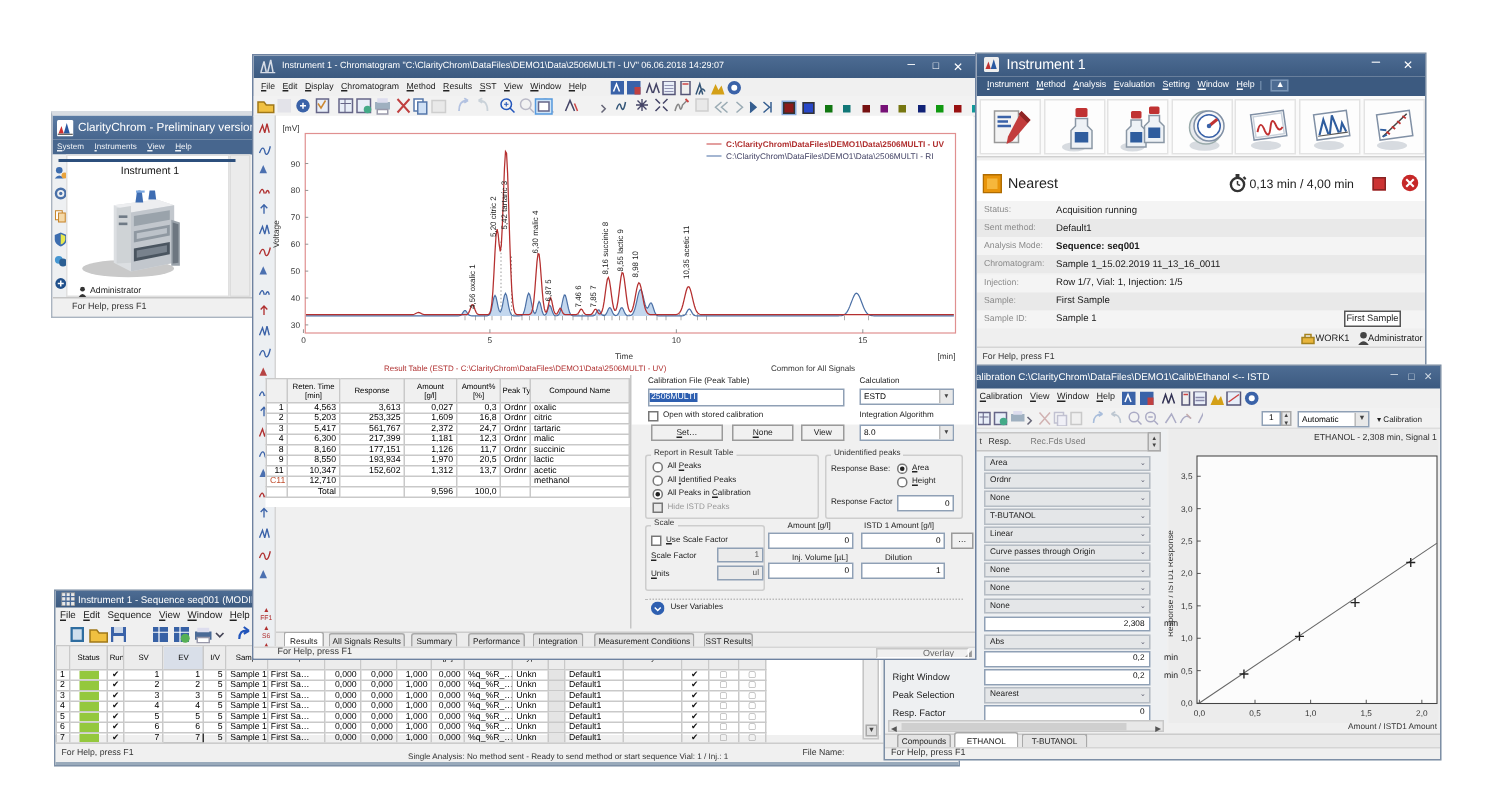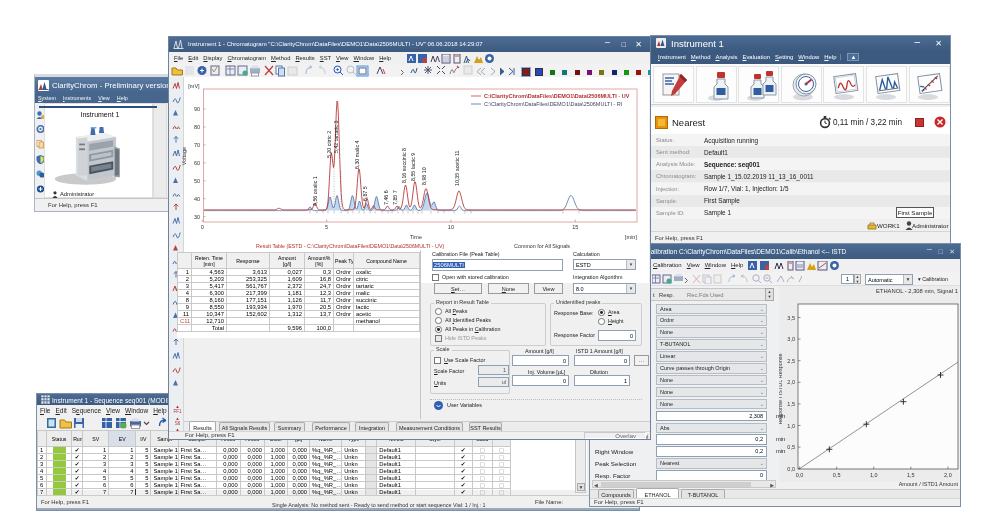--- a/index.html
+++ b/index.html
@@ -192,21 +192,21 @@
         <rect x="3" y="3" width="7" height="7" fill="#f6b73c"></rect>
       </svg>
    <span class="a" style="left:21px;top:10px;font-size:9.5px;color:#222">Nearest</span>
    <svg class="a" style="left:168px;top:9px" width="12" height="13" viewBox="0 0 12 13">
         <circle cx="6" cy="7" r="5.2" fill="#333"></circle>
         <circle cx="6" cy="7" r="3.6" fill="#fff"></circle>
         <rect x="4.7" y="0" width="2.6" height="2" fill="#333"></rect>
         <path d="M10 2 l1.5 1.5" stroke="#333" stroke-width="1.5"></path>
         <path d="M6 7 L6 4.6 M6 7 L7.8 7.6" stroke="#333" stroke-width="1"></path>
       </svg>
-   <span class="a" style="left:182px;top:10.5px;font-size:8.2px;color:#222">0,11 min / 3,22 min</span>
+   <span class="a" style="left:182px;top:10.5px;font-size:8.2px;color:#222">0,13 min / 4,00 min</span>
    <div class="a" style="left:264px;top:11px;width:9px;height:9px;background:#c33;border:1px solid #822"></div>
    <svg class="a" style="left:283px;top:9px" width="12" height="12" viewBox="0 0 12 12">
         <circle cx="6" cy="6" r="5.5" fill="#c62828"></circle>
         <path d="M3.5 3.5 L8.5 8.5 M8.5 3.5 L3.5 8.5" stroke="#fff" stroke-width="1.4"></path>
       </svg>
  </div>
 <div class="a" style="left:0;top:98.0px;right:0;height:12.1px;background:#f4f4f4">
       <span class="a" style="left:5px;top:3px;font-size:5.8px;color:#8a8a8a">Status:</span>
       <span class="a" style="left:53px;top:2.5px;font-size:6.4px;color:#1a1a1a;font-weight:normal">Acquisition running</span>
     </div>

